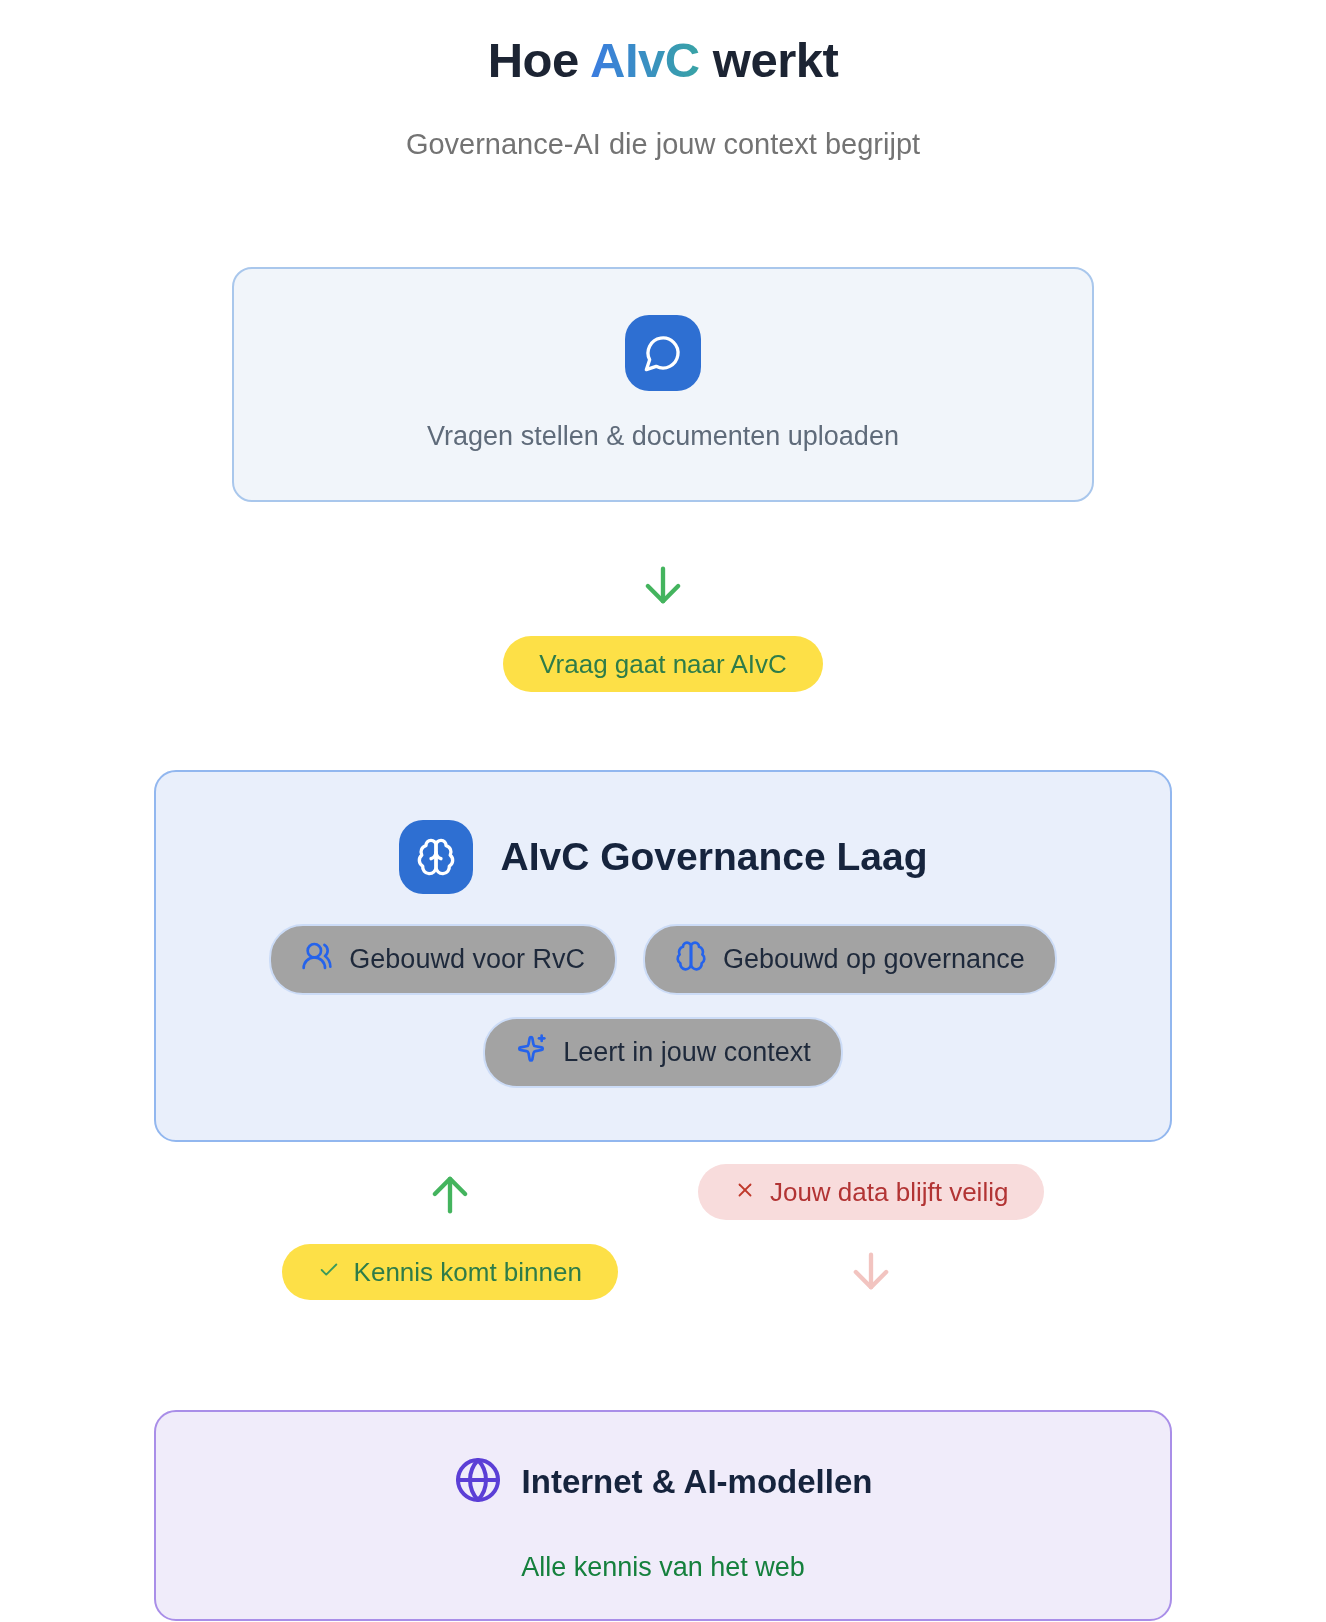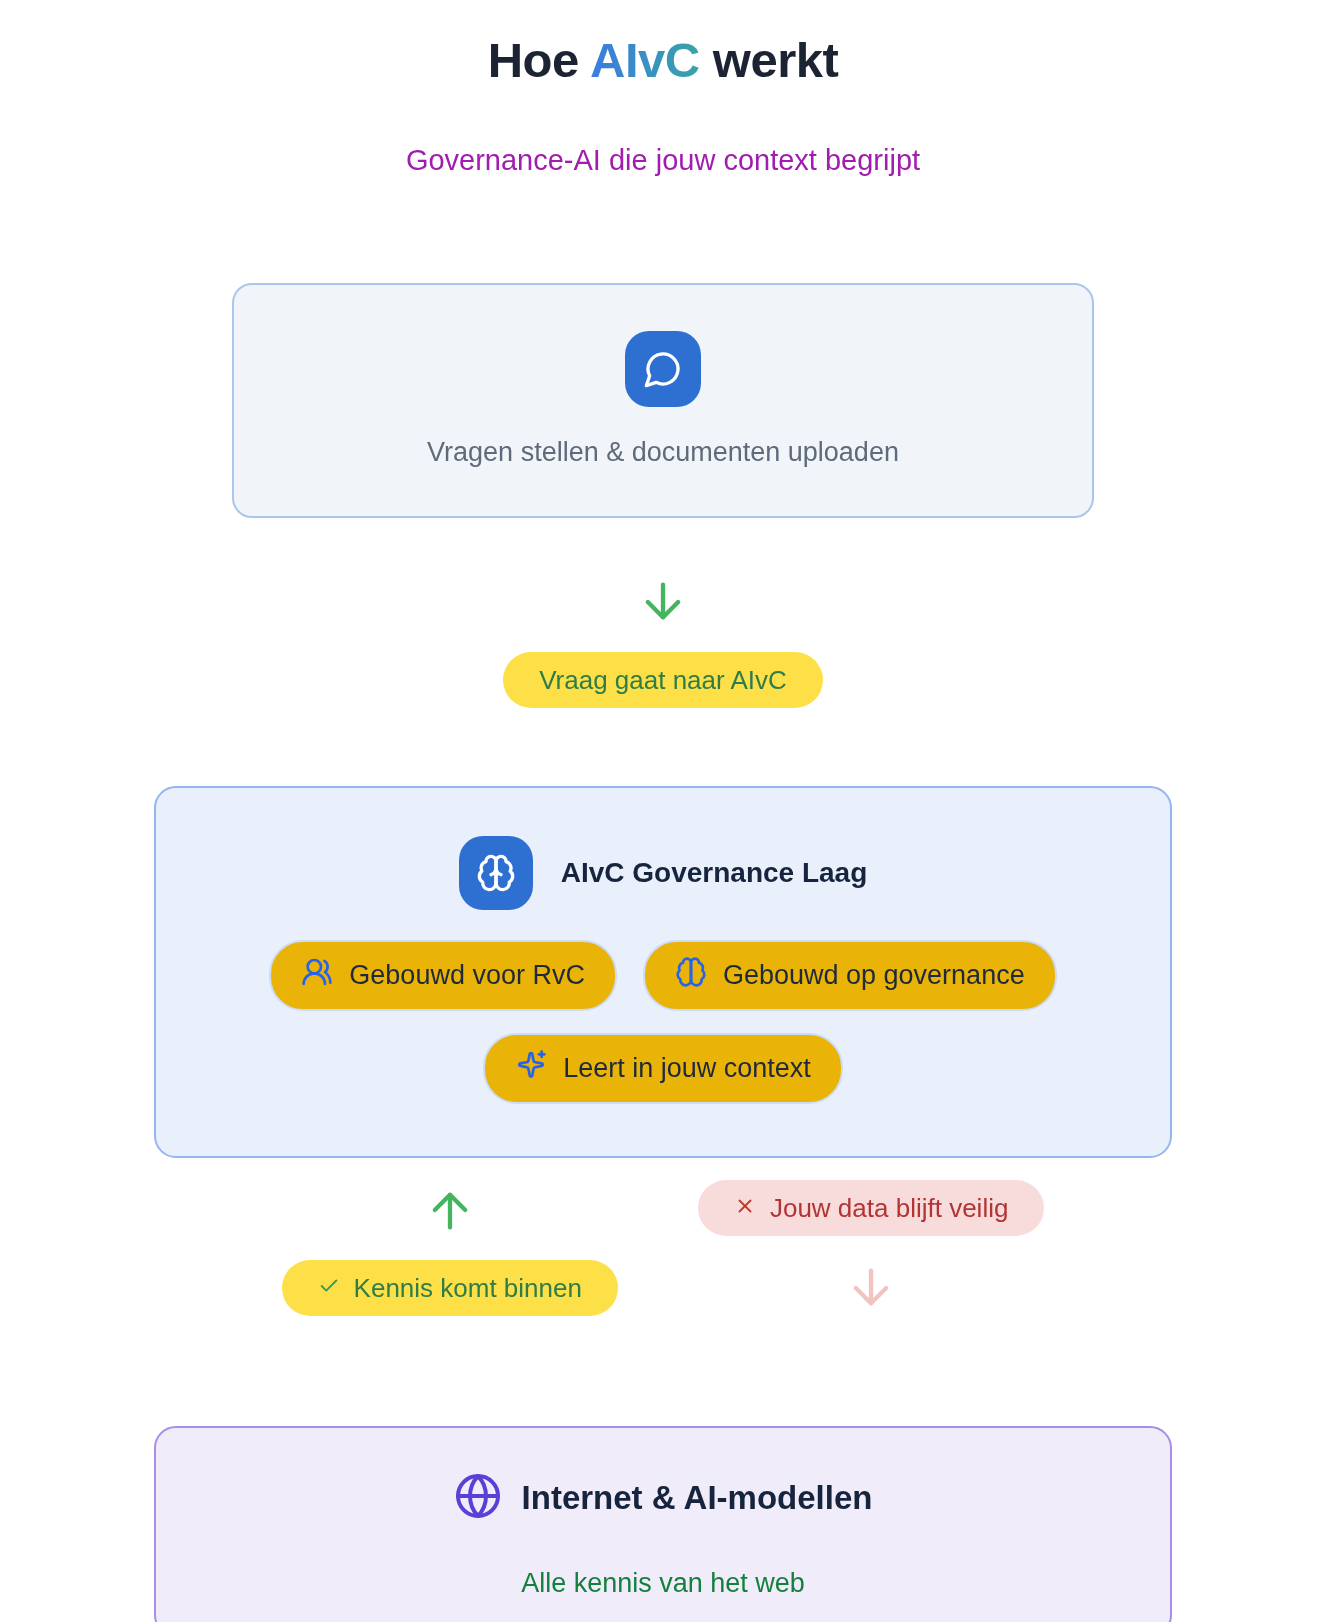--- a/index.html
+++ b/index.html
@@ -19,23 +19,23 @@
     color: #1c2433;
     letter-spacing: -0.5px;
   }
   .brand {
     background: linear-gradient(90deg, #3b7ce0 0%, #38a3a5 100%);
     -webkit-background-clip: text;
     background-clip: text;
     color: transparent;
   }
   .subtitle {
-    margin-top: 56px;
+    margin-top: 40px;
     font-size: 29px;
-    color: #a21caf;
+    color: #737373;
   }
 
   
   .card {
     box-sizing: border-box;
     border-radius: 20px;
     text-align: center;
   }
   .card-header {
     display: flex;
@@ -92,34 +92,34 @@
   
   .gov-card {
     width: 1018px;
     margin: 78px auto 0;
     background: #e9effb;
     border: 2px solid #92b7ef;
     border-radius: 22px;
     padding: 48px 24px 52px;
   }
   .gov-card .icon-tile { width: 74px; height: 74px; }
-  .gov-card .card-title { font-size: 28px; }
+  .gov-card .card-title { font-size: 39px; }
   .feature-pills {
     margin: 30px auto 0;
     max-width: 900px;
     display: flex;
     flex-wrap: wrap;
     justify-content: center;
     gap: 22px 26px;
   }
   .feature-pill {
     display: inline-flex;
     align-items: center;
     gap: 16px;
-    background: #eab308;
+    background: #a3a3a3;
     border: 2px solid #ccdcf7;
     border-radius: 34px;
     padding: 14px 30px;
     font-size: 27px;
     color: #1e293b;
   }
   .feature-pill svg { width: 32px; height: 32px; stroke: #2563eb; }
 
   
   .flow-row {

